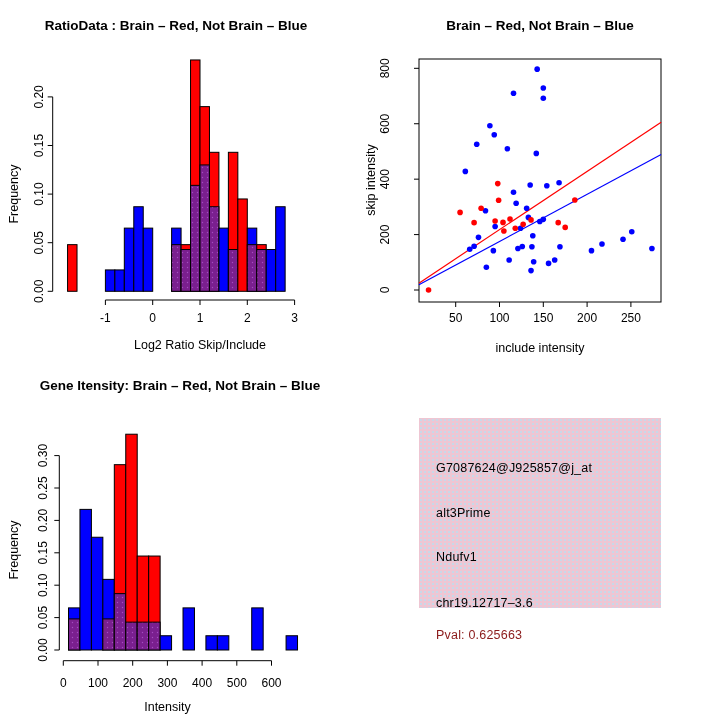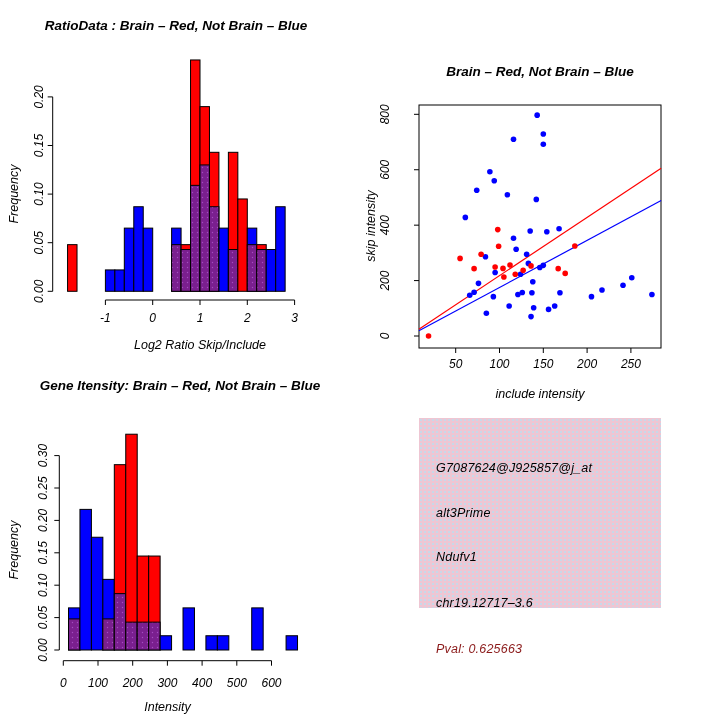--- a/index.html
+++ b/index.html
@@ -1,33 +1,33 @@
 <!DOCTYPE html>
 <html style="--pink-bg: #eec6d3; --pink-dot: #c9d8e8; --pval-color: #8b1a1a;"><head>
 <meta charset="utf-8">
 <style>
   html,body{margin:0;padding:0;background:#ffffff;}
   body{width:720px;height:720px;position:relative;font-family:"Liberation Sans",sans-serif;}
-  .panel{position:absolute;width:360px;height:360px;font-style:italic;}
+  .panel{position:absolute;width:360px;height:360px;}
   #panel-tl{left:0;top:0;}
-  #panel-tr{left:360px;top:0;margin-top:46px;}
+  #panel-tr{left:360px;top:0;}
   #panel-bl{left:0;top:360px;}
   #panel-br{left:360px;top:360px;}
   svg{display:block;}
   .info-box{
     position:absolute;left:59px;top:58px;width:242px;height:190px;
     background-color:var(--pink-bg,#eec6d3);
     background-image:radial-gradient(circle,var(--pink-dot,#c9d8e8) 0.8px,rgba(0,0,0,0) 1.1px);
     background-size:4px 4px;
   }
   .info-line{
     position:absolute;left:17px;font-size:12.5px;color:#000;white-space:nowrap;
     letter-spacing:0.2px;
   }
-  .info-line.pval{color:var(--pval-color,#8b1a1a);margin-top:14px;}
+  .info-line.pval{color:var(--pval-color,#8b1a1a);}
 </style>
 </head>
 <body>
 
 <div class="panel" id="panel-tl">
   <svg width="360" height="360" viewBox="0 0 360 360">
       <defs>
         <pattern id="ratio-hist-pd" width="5" height="5" patternUnits="userSpaceOnUse">
           <rect x="0" y="0" width="5" height="5" fill="#7a1f8f"></rect>
           <circle cx="2.5" cy="2.5" r="0.7" fill="#a44cc0"></circle>

